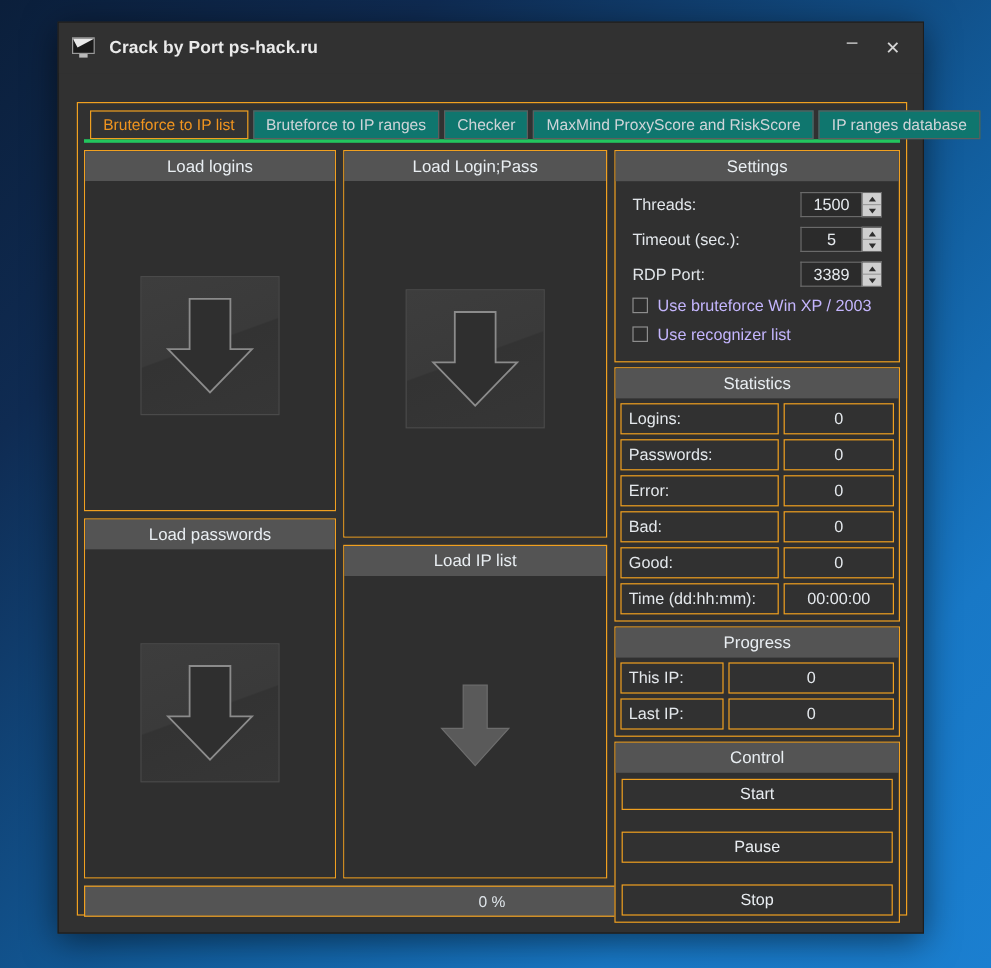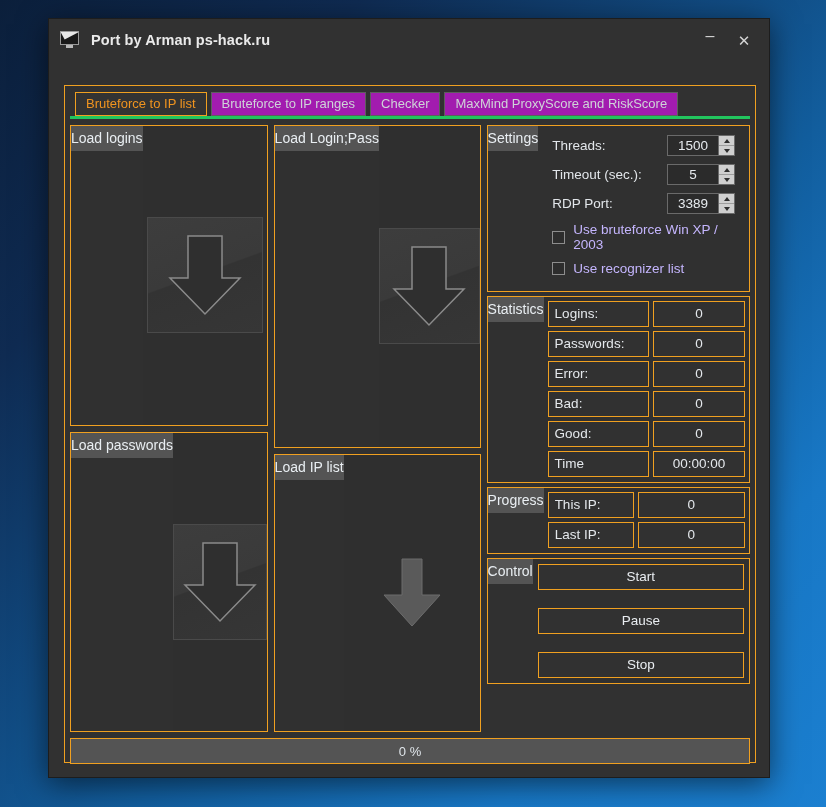--- a/index.html
+++ b/index.html
@@ -111,21 +111,21 @@
     padding-left: 5px;
     box-sizing: content-box;
   }
   .tab {
     height: 24px;
     line-height: 22px;
     padding: 0 10px;
     font-size: 13px;
     color: #cfd4d8;
     border: 1px solid #5e5e5e;
-    background: #a21caf;
+    background: #0f766e;
     box-sizing: border-box;
     white-space: nowrap;
   }
   .tab.active {
     color: #f0941f;
     border: 1px solid #f0a020;
     background: #333333;
   }
 
   
@@ -153,21 +153,21 @@
     flex-direction: column;
     gap: 4px;
   }
 
   
   .panel {
     border: 1px solid #f0a020;
     background: #303030;
     box-sizing: border-box;
     display: flex;
-    flex-direction: row;
+    flex-direction: column;
   }
   .panel-header {
     background: #545454;
     color: #e9eef2;
     font-size: 14px;
     text-align: center;
     line-height: 25px;
     height: 25px;
     flex: none;
   }
@@ -349,33 +349,34 @@
 </head>
 <body>
 
 <div class="window">
 
   <div class="titlebar">
     <div class="title-icon">
       <div class="screen"></div>
       <div class="stand"></div>
     </div>
-    <div class="title-text">Port by Arman ps-hack.ru</div>
+    <div class="title-text">Crack by Port ps-hack.ru</div>
     <div class="title-spacer"></div>
     <div class="winbtn min">–</div>
     <div class="winbtn close">✕</div>
   </div>
 
   <div class="content-frame">
 
     <div class="tabs">
       <div class="tab active">Bruteforce to IP list</div>
       <div class="tab">Bruteforce to IP ranges</div>
       <div class="tab">Checker</div>
       <div class="tab">MaxMind ProxyScore and RiskScore</div>
+      <div class="tab">IP ranges database</div>
     </div>
 
     <div class="body-area">
 
       <div class="col-left">
 
         <div class="panel dropzone">
           <div class="panel-header">Load logins</div>
           <div class="panel-body dz-body">
             <div class="icon-dl-box">

